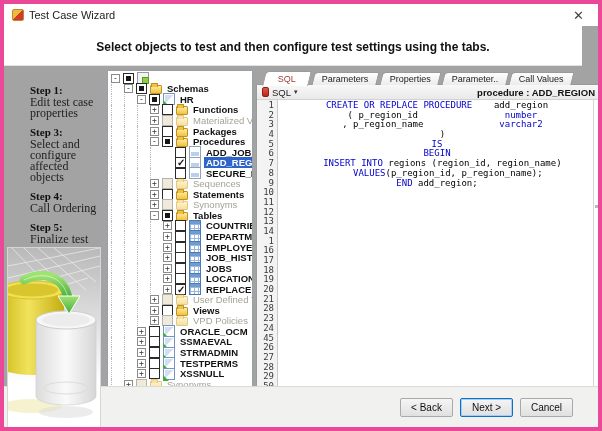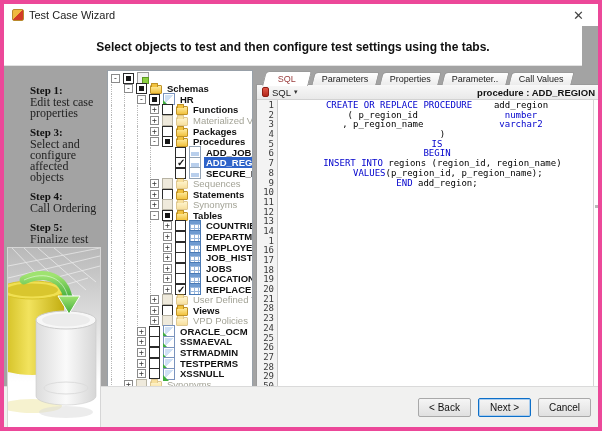--- a/index.html
+++ b/index.html
@@ -82,21 +82,21 @@
   .code { flex:1; display:flex; overflow:hidden; font-family:"DejaVu Sans Mono",monospace; font-size:9px; line-height:9.7px; }
   .gutter { width:21px; flex:none; background:#f3f3f3; color:#3a3a3a; text-align:right; padding:1px 3px 0 0; border-right:1px solid #c9c9c9; }
   .src { flex:1; padding:1px 0 16px 3px; white-space:pre; color:#000; overflow:hidden;text-align:center; }
   .src .k { color:var(--kw,#0000cc); }
   .cline, .gln { height:9.7px; }
   .sb { width:7px; flex:none; border-left:1px solid #d5d5d5; position:relative; }
   .sb::after { content:""; position:absolute; left:1px; right:1px; top:36%; height:3px; background:#b9b9b9; }
 
   
   .footer { position:absolute; left:0; right:0; bottom:0; height:41px; background:#f1f1f0; border-top:1px solid #dadada;
-            display:flex; align-items:center; justify-content:flex-end; gap:7px; padding-right:7px; }
+            display:flex; align-items:center; justify-content:flex-end; gap:7px; padding-right:25px; }
   .btn { width:53px; height:19px; font-family:"Liberation Sans",sans-serif; font-size:10px; color:#111;
          background:linear-gradient(#f5f5f5,#e0e0e0); border:1px solid #a9a9a9; border-radius:2px; }
   .btn.primary { border:1px solid #0d6fc8; box-shadow:inset 0 0 0 1px #a9cdef; }
 </style>
 </head>
 <body>
 
 <div class="dialog">
 
   <div class="titlebar">
@@ -481,21 +481,21 @@
             <div class="gln">1</div>
             <div class="gln">16</div>
             <div class="gln">17</div>
             <div class="gln">18</div>
             <div class="gln">19</div>
             <div class="gln">20</div>
             <div class="gln">21</div>
             <div class="gln">28</div>
             <div class="gln">23</div>
             <div class="gln">24</div>
-            <div class="gln">25</div>
+            <div class="gln">45</div>
             <div class="gln">26</div>
             <div class="gln">27</div>
             <div class="gln">28</div>
             <div class="gln">29</div>
             <div class="gln">50</div>
           </div>
         <div class="src" id="src"><div class="cline"><span class="k">CREATE OR REPLACE PROCEDURE</span><span>    add_region</span></div><div class="cline"><span>  ( p_region_id                </span><span class="k">number</span></div><div class="cline"><span>  , p_region_name              </span><span class="k">varchar2</span></div><div class="cline"><span>  )</span></div><div class="cline"><span class="k">IS</span></div><div class="cline"><span class="k">BEGIN</span></div><div class="cline"><span>  </span><span class="k">INSERT INTO</span><span> regions (region_id, region_name)</span></div><div class="cline"><span>    </span><span class="k">VALUES</span><span>(p_region_id, p_region_name);</span></div><div class="cline"><span class="k">END</span><span> add_region;</span></div></div>
         <div class="sb"></div>
       </div>
     </div>

